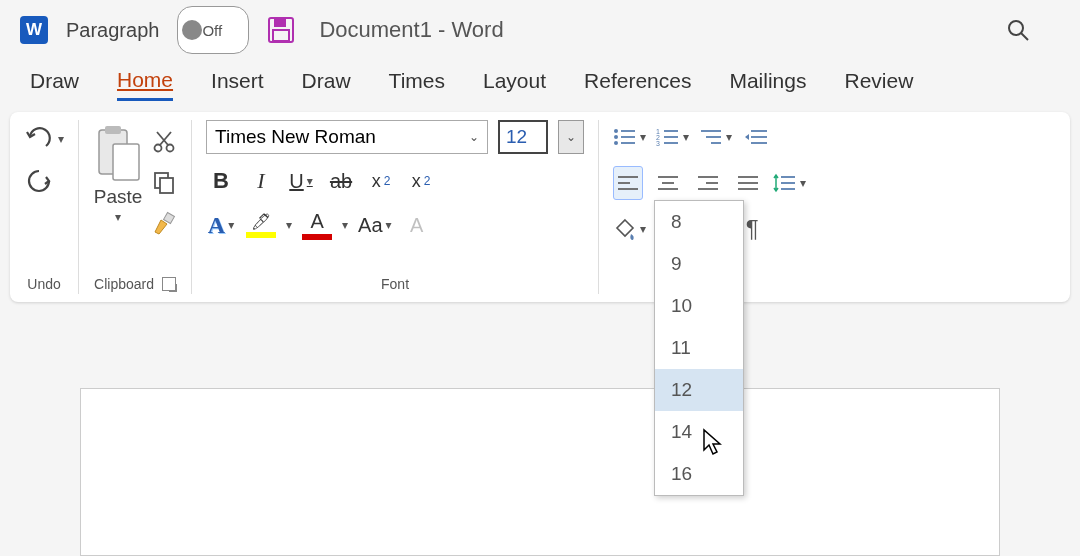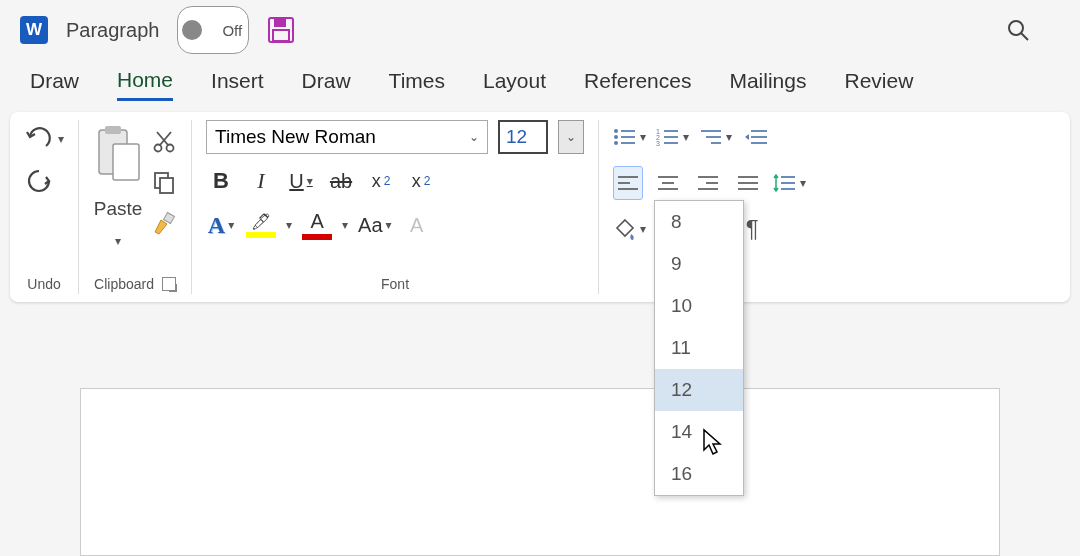--- a/index.html
+++ b/index.html
@@ -2,49 +2,49 @@
 <html><head>
 <meta charset="utf-8">
 <style>
   * { box-sizing: border-box; margin: 0; padding: 0; font-family: 'Segoe UI', sans-serif; }
   body { background: #f5f5f5; width: 1080px; height: 556px; overflow: hidden; position: relative; }
 
   
   .titlebar { display: flex; align-items: center; height: 60px; padding: 0 20px; gap: 18px; }
   .app-icon { width: 28px; height: 28px; background: #185abd; border-radius: 4px; display: flex; align-items: center; justify-content: center; color: #fff; font-weight: bold; font-size: 17px; }
   .autosave { font-size: 20px; color: #444; }
-  .autosave-toggle { width: 72px; height: 48px; border: 1px solid #999; border-radius: 15px; display: flex; align-items: center; padding: 0 6px 0 4px; gap: 20px; background: #fff; }
+  .autosave-toggle { width: 72px; height: 48px; border: 1px solid #999; border-radius: 15px; display: flex; align-items: center; padding: 0 6px 0 4px; gap: 0; background: #fff; }
   .autosave-knob { width: 20px; height: 20px; border-radius: 50%; background: #888; }
   .autosave-state { font-size: 15px; color: #555; }
   .save-icon { width: 28px; height: 28px; }
   .doc-title { font-size: 22px; color: #555; margin-left: 6px; }
   .titlebar-spacer { flex: 1; }
   .search-icon { width: 24px; height: 24px; color: #444; margin-right: 30px; }
 
   
   .tabs { display: flex; gap: 38px; padding: 0 30px; height: 48px; align-items: center; font-size: 21px; color: #333; }
   .tab { cursor: pointer; padding-bottom: 6px; }
-  .tab.active { color: #14532d; border-bottom: 3px solid #185abd; font-weight: 400; }
+  .tab.active { color: #c2410c; border-bottom: 3px solid #185abd; font-weight: 400; text-decoration: underline; }
 
   
   .ribbon { background: #fff; margin: 4px 10px 0 10px; border-radius: 8px; box-shadow: 0 1px 3px rgba(0,0,0,0.15); display: flex; height: 190px; padding: 8px 0; }
   .group { display: flex; flex-direction: column; align-items: center; border-right: 1px solid #ddd; padding: 0 14px; position: relative; }
   .group:last-child { border-right: none; }
   .group-body { flex: 1; display: flex; align-items: flex-start; gap: 8px; }
   .group-label { font-size: 14px; color: #555; padding: 6px 0 2px 0; display: flex; align-items: center; gap: 8px; }
   .launcher { width: 14px; height: 14px; border: 1px solid #888; position: relative; }
   .launcher::after { content: ''; position: absolute; right: -2px; bottom: -2px; width: 7px; height: 7px; border-right: 1px solid #888; border-bottom: 1px solid #888; }
 
   
   .undo-col { display: flex; flex-direction: column; gap: 14px; padding-top: 6px; }
   .undo-btn, .redo-btn { display: flex; align-items: center; gap: 4px; }
   .chev { font-size: 12px; color: #555; }
 
   
-  .paste-col { display: flex; flex-direction: column; align-items: center; gap: 14px; }
+  .paste-col { display: flex; flex-direction: column; align-items: center; gap: 2px; }
   .paste-icon-box { width: 50px; height: 60px; position: relative; margin-top: 4px; }
   .clip-tools { display: flex; flex-direction: column; gap: 16px; padding-top: 10px; align-items: center; }
 
   
   .font-rows { display: flex; flex-direction: column; gap: 10px; }
   .row { display: flex; align-items: center; gap: 10px; }
   .font-name { width: 282px; height: 34px; border: 1px solid #aaa; background: #fff; display: flex; align-items: center; justify-content: space-between; padding: 0 8px; font-size: 19px; }
   .font-size-box { width: 50px; height: 34px; border: 2px solid #444; background: #fff; display: flex; align-items: center; padding: 0 6px; font-size: 19px; color: #2a5db0; }
   .font-size-dd { width: 26px; height: 34px; border: 1px solid #999; background: #e8e8e8; display: flex; align-items: center; justify-content: center; }
   .btn { min-width: 30px; height: 34px; display: flex; align-items: center; justify-content: center; font-size: 20px; color: #333; gap: 3px; }
@@ -90,20 +90,21 @@
     <div class="autosave-knob"></div>
     <span class="autosave-state">Off</span>
   </div>
   <span class="save-icon">
     <svg width="28" height="28" viewBox="0 0 28 28">
         <rect x="2" y="2" width="24" height="24" rx="2" fill="none" stroke="#b030b0" stroke-width="2"></rect>
         <rect x="7" y="3" width="12" height="8" fill="#b030b0"></rect>
         <rect x="6" y="14" width="16" height="11" fill="none" stroke="#b030b0" stroke-width="2"></rect>
       </svg>
   </span>
+  <span class="doc-title">Document1  -  Word</span>
   <div class="titlebar-spacer"></div>
   <span class="search-icon">
     <svg width="24" height="24" viewBox="0 0 24 24">
         <circle cx="10" cy="10" r="7" fill="none" stroke="#444" stroke-width="2"></circle>
         <line x1="15" y1="15" x2="22" y2="22" stroke="#444" stroke-width="2"></line>
       </svg>
   </span>
 </div>
 
 <div class="tabs">

